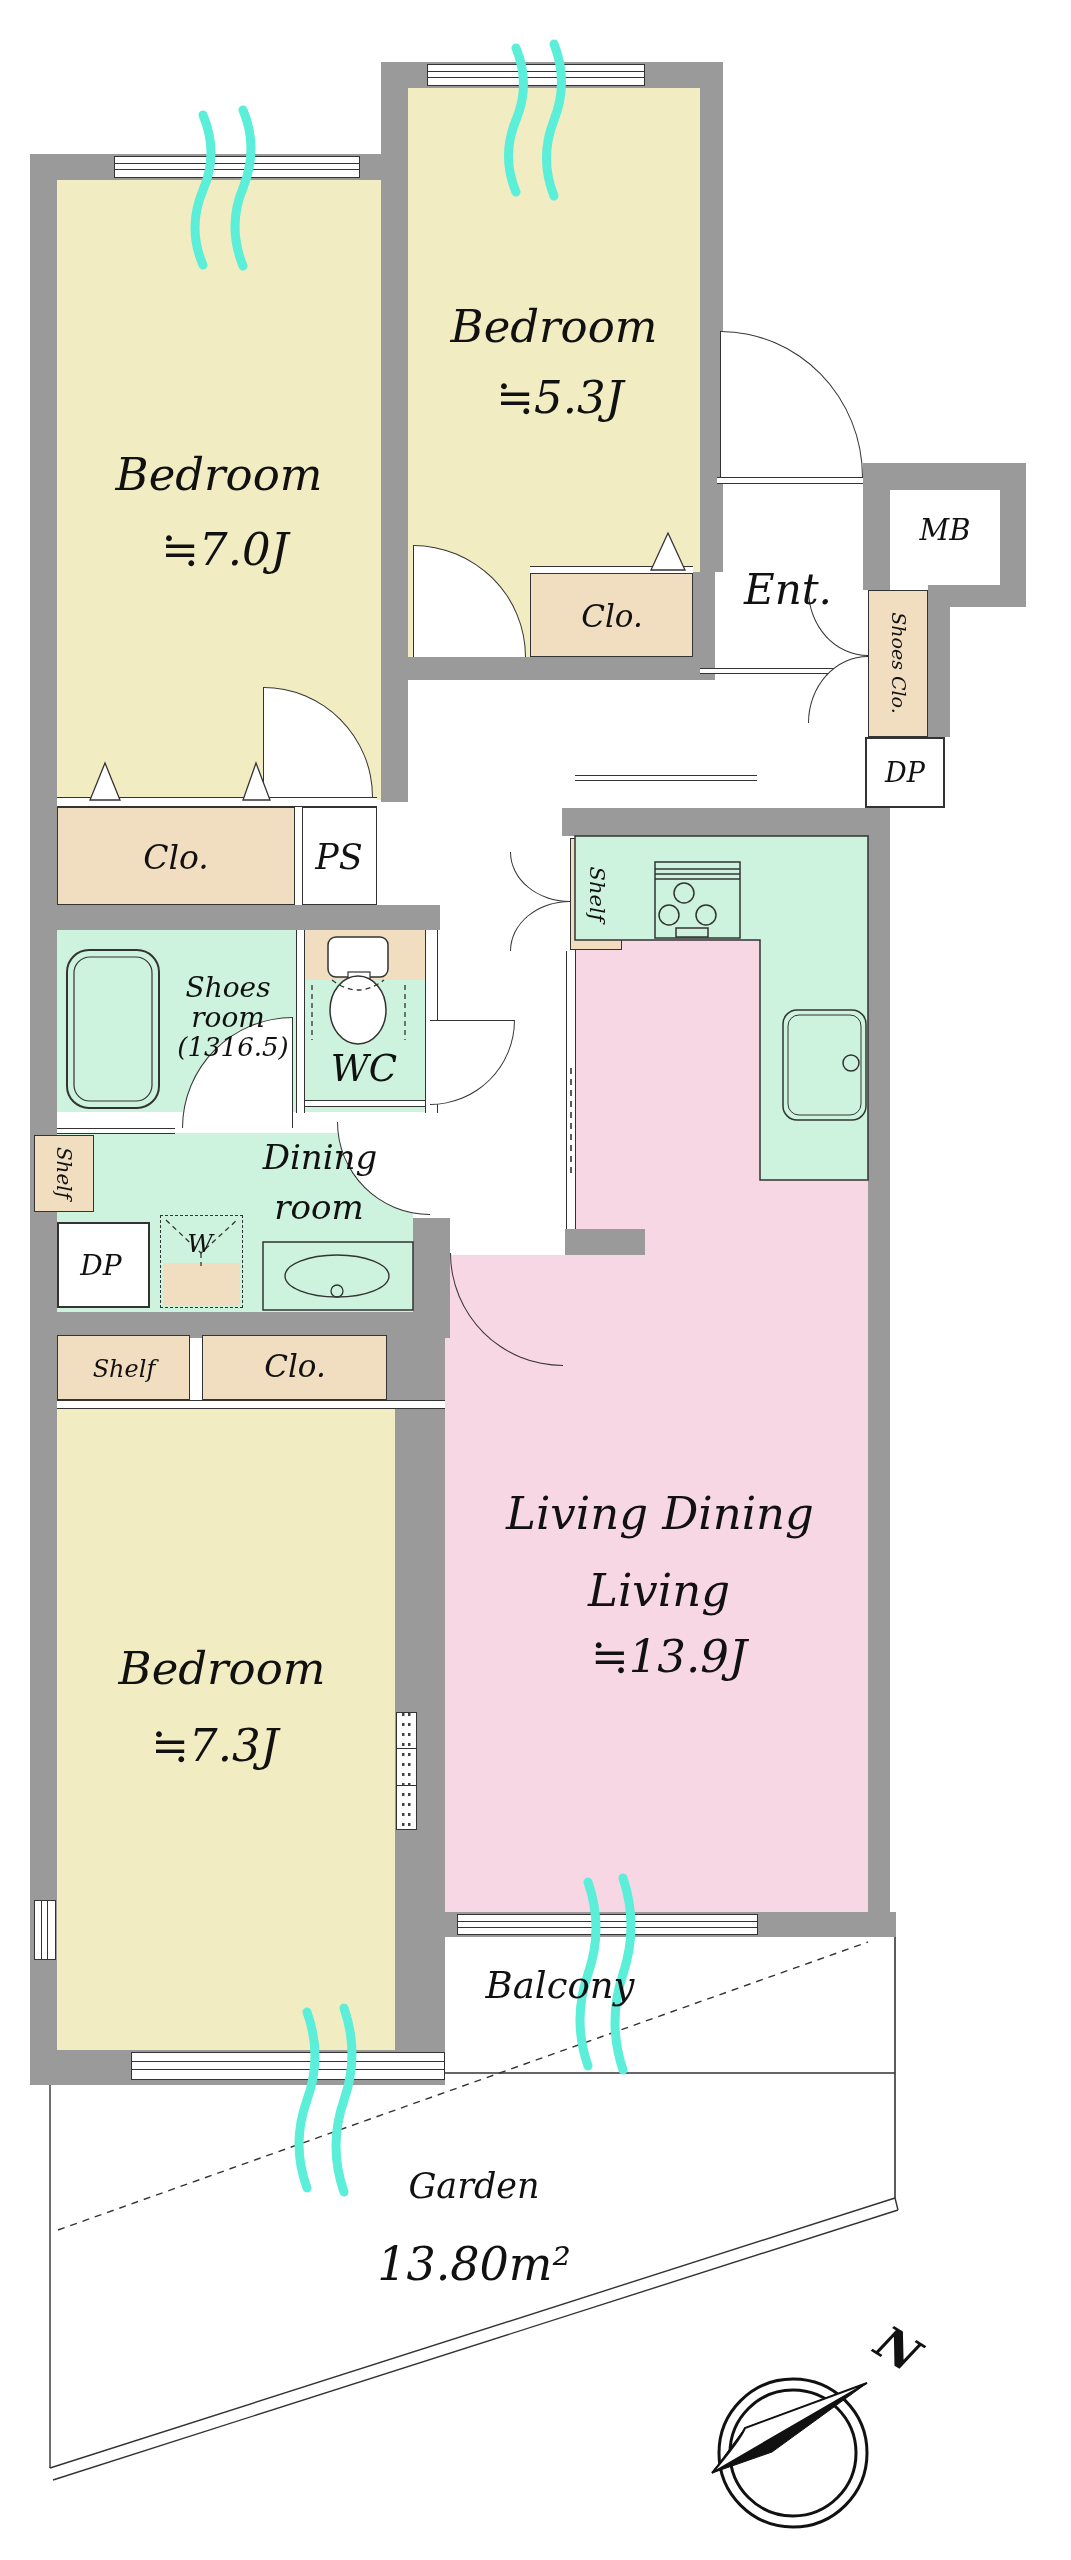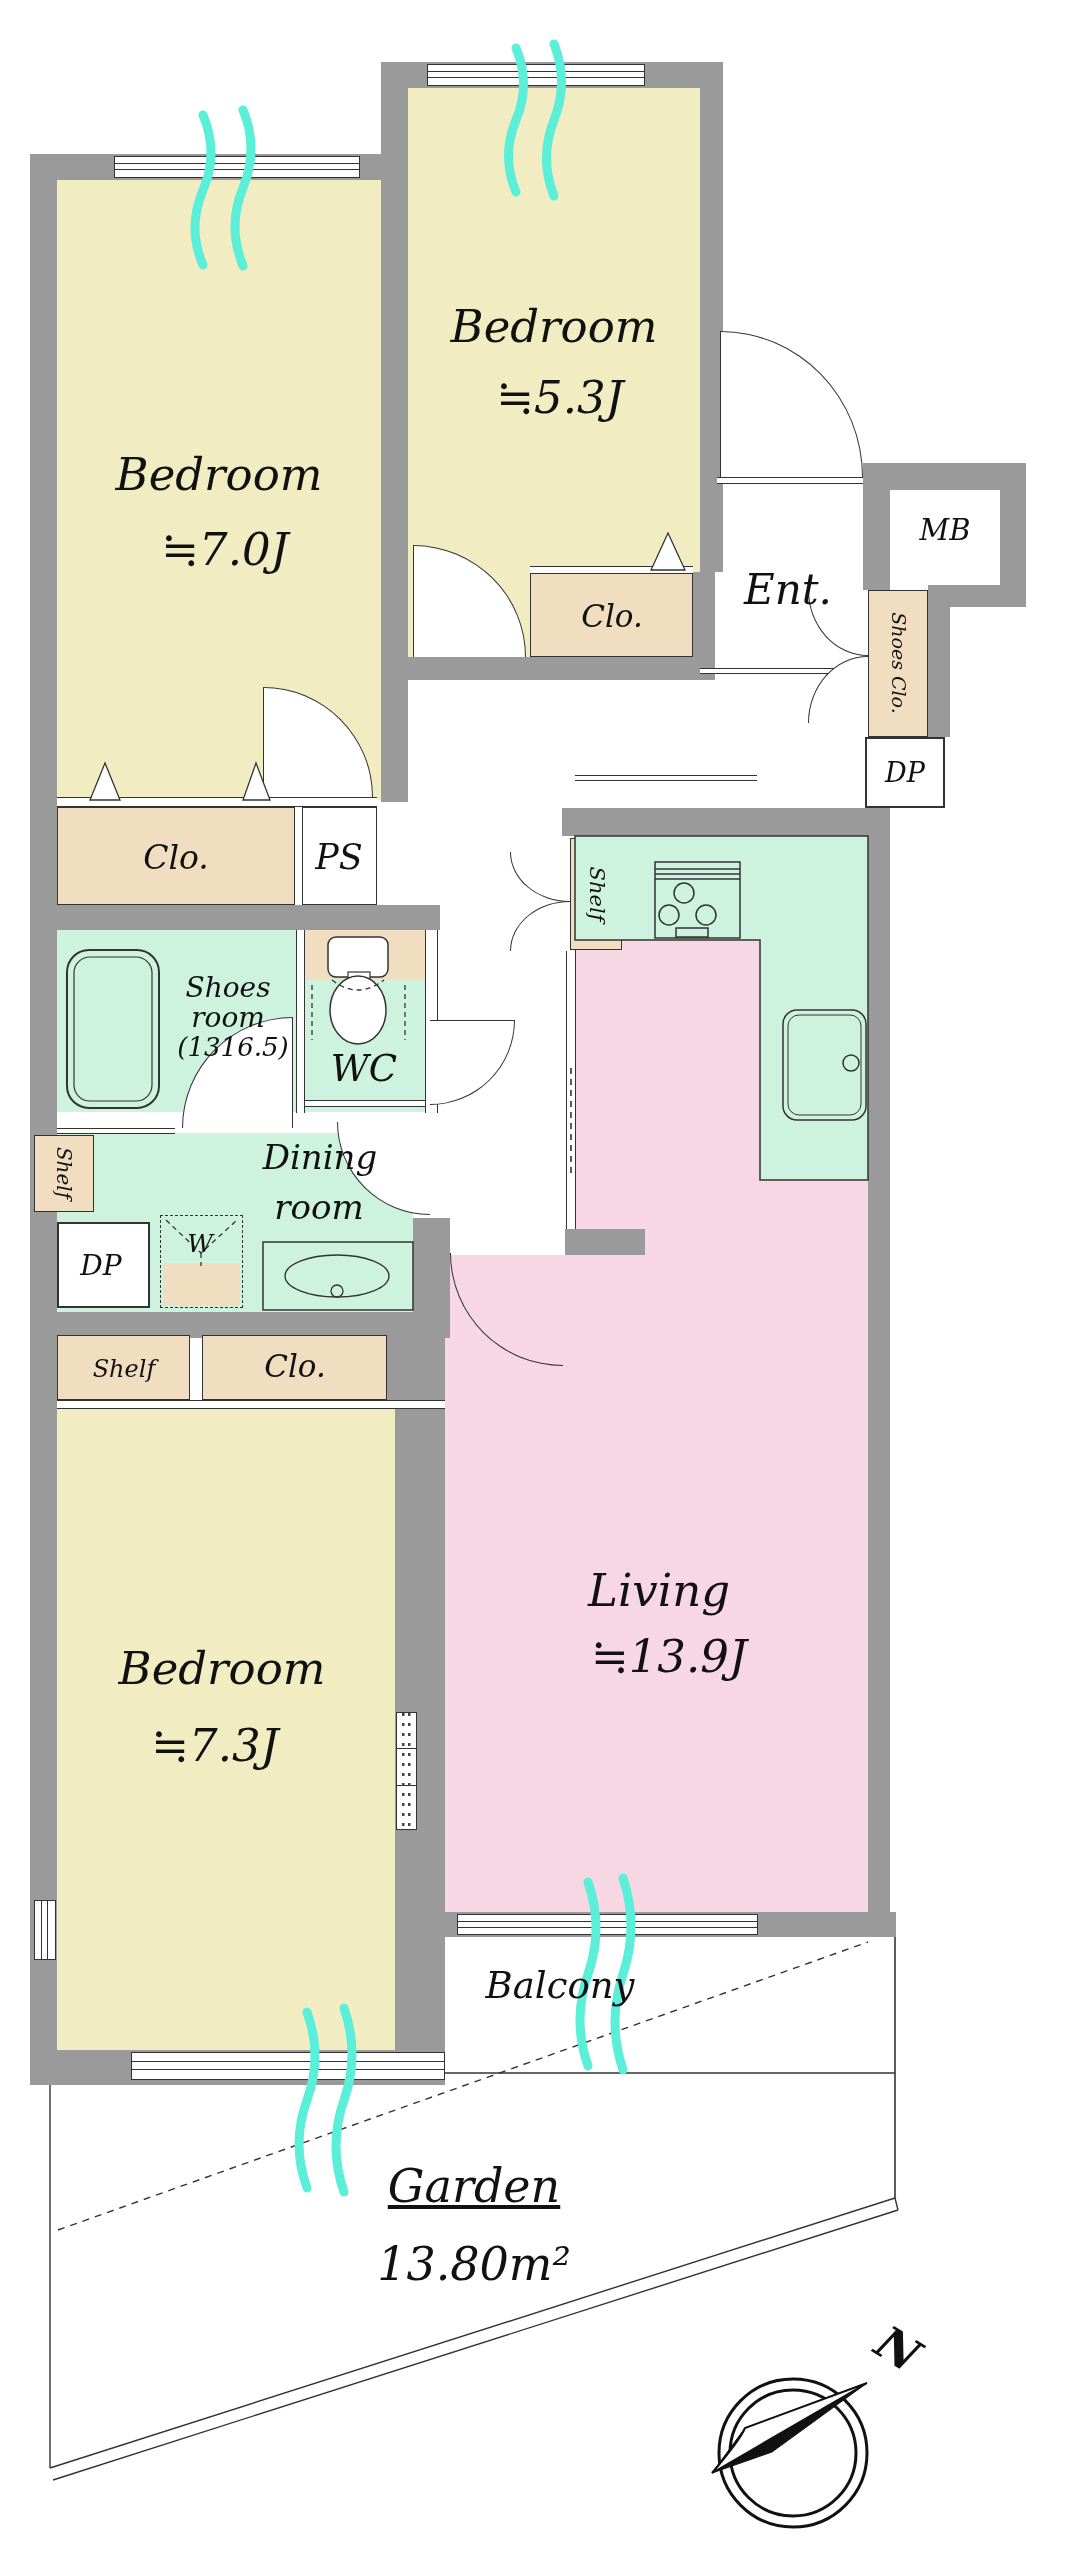--- a/index.html
+++ b/index.html
@@ -215,24 +215,25 @@
   <div class="label" style="left:228px;top:988px;font-size:28px;">Shoes</div>
   <div class="label" style="left:228px;top:1018px;font-size:28px;">room</div>
   <div class="label" style="left:233px;top:1047px;font-size:26px;">(1316.5)</div>
   <div class="label" style="left:364px;top:1068px;font-size:37px;">WC</div>
   <div class="label" style="left:320px;top:1157px;font-size:34px;">Dining</div>
   <div class="label" style="left:319px;top:1207px;font-size:34px;">room</div>
   <div class="label vert" style="left:64px;top:1173px;font-size:20px;">Shelf</div>
   <div class="label" style="left:101px;top:1266px;font-size:28px;">DP</div>
   <div class="label" style="left:200px;top:1243px;font-size:25px;">W</div>
   <div class="label vert" style="left:596px;top:894px;font-size:21px;">Shelf</div>
+  <div class="label" style="left:660px;top:1513px;font-size:45px;">Living Dining</div>
   <div class="label" style="left:659px;top:1590px;font-size:45px;">Living</div>
   <div class="label" style="left:669px;top:1656px;font-size:45px;">≒13.9J</div>
   <div class="label" style="left:124px;top:1369px;font-size:24px;">Shelf</div>
   <div class="label" style="left:295px;top:1366px;font-size:31px;">Clo.</div>
   <div class="label" style="left:222px;top:1668px;font-size:45px;">Bedroom</div>
   <div class="label" style="left:215px;top:1745px;font-size:45px;">≒7.3J</div>
   <div class="label" style="left:560px;top:1985px;font-size:37px;">Balcony</div>
-  <div class="label" style="left:474px;top:2186px;font-size:46px;text-decoration:underline;">Garden</div>
+  <div class="label" style="left:474px;top:2186px;font-size:35px;">Garden</div>
   <div class="label" style="left:474px;top:2264px;font-size:46px;">13.80m²</div>
   <div class="label" style="left:898px;top:2349px;font-size:46px;font-weight:bold;transform:translate(-50%,-50%) rotate(32deg);">N</div>
 
 </div>
 
 </body></html>

